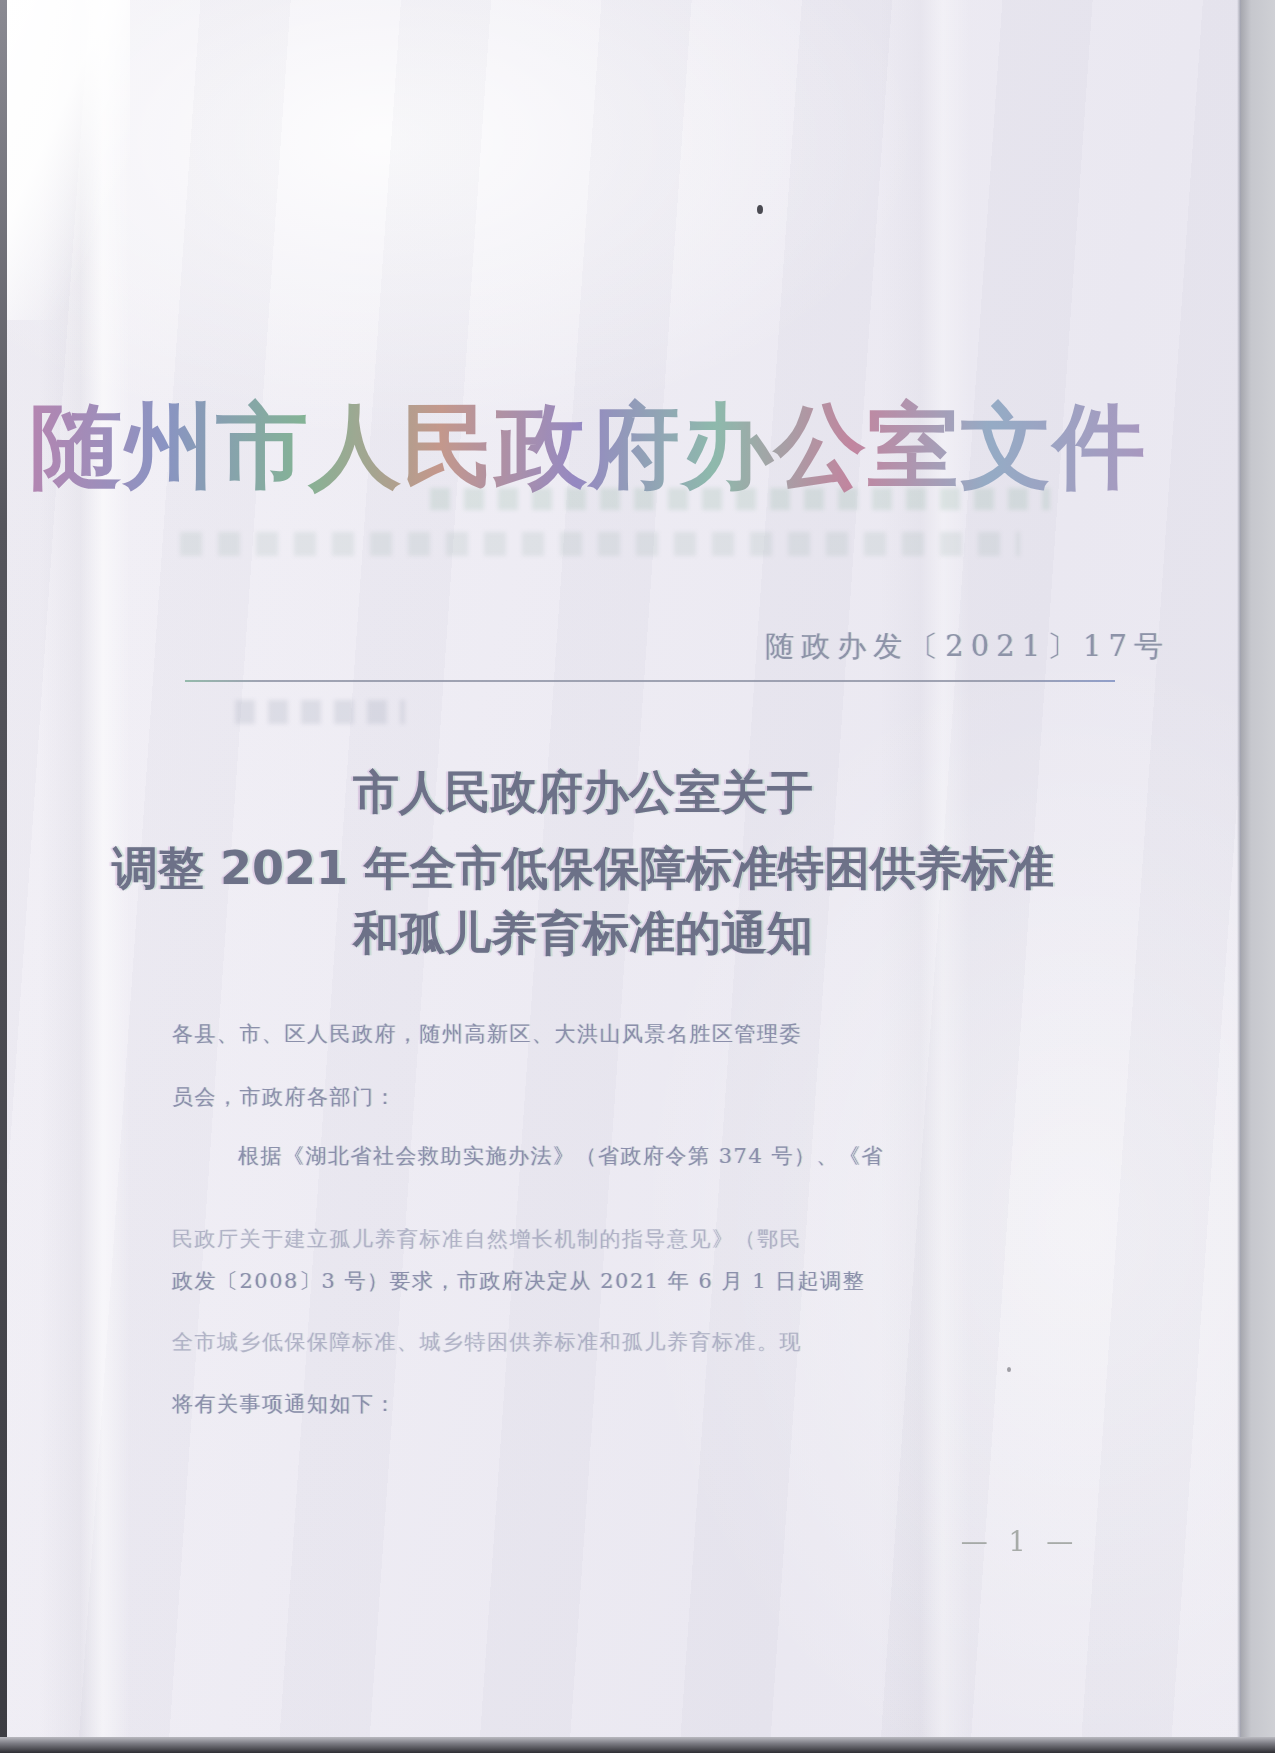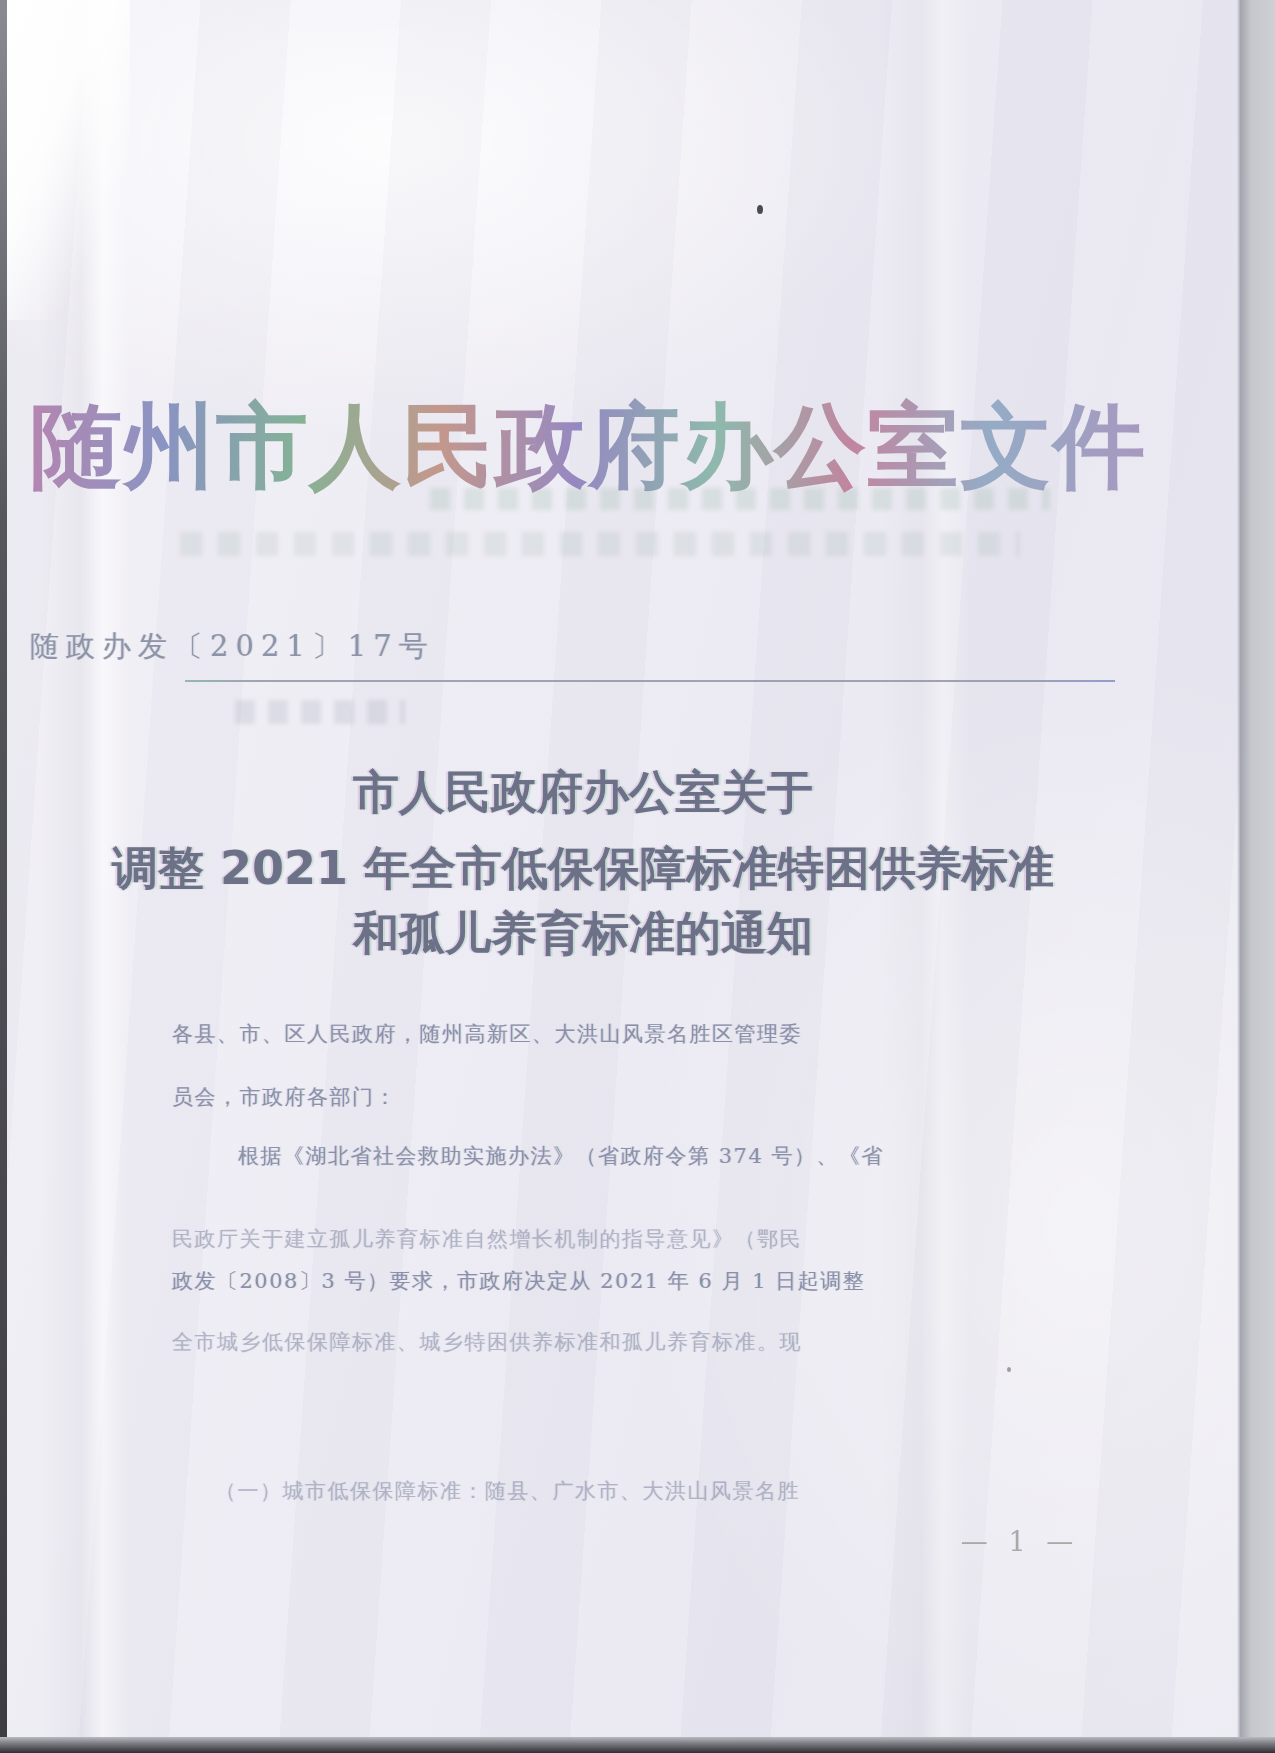--- a/index.html
+++ b/index.html
@@ -34,21 +34,21 @@
   .org-title{
     position:absolute;left:30px;top:380px;width:1140px;
     text-align:left;
     font-family:"DejaVu Sans","Liberation Sans",sans-serif;
     font-weight:900;font-size:92px;line-height:1.45;letter-spacing:1px;
     background:linear-gradient(93deg,#b77ab0 0%,#7f8cc7 12%,#74b08a 24%,#c78f7f 36%,#8f7fc7 48%,#7fb7a5 60%,#c77a9a 72%,#8aa7c7 84%,#a98bc0 100%);
     -webkit-background-clip:text;background-clip:text;color:transparent;
     filter:saturate(.85) opacity(.92);
   }
   .doc-number{
-    position:absolute;left:30px;top:627px;width:1140px;text-align:left;
+    position:absolute;left:30px;top:627px;width:1140px;text-align:right;
     font-size:29px;letter-spacing:7px;color:#8d93a8;
     text-shadow:1px 0 0 rgba(110,180,150,.25), -1px 0 0 rgba(170,120,180,.2);
   }
   .header-rule{
     position:absolute;left:185px;top:680px;width:930px;height:2px;
     background:linear-gradient(90deg,#7fae9a 0%,#8b90a2 8%,#8b90a2 88%,#7a8cc0 100%);
     opacity:.8;
   }
   .doc-title{
     position:absolute;left:13px;width:1140px;text-align:center;
@@ -110,21 +110,21 @@
   <div class="doc-title" style="top:762px;">市人民政府办公室关于</div>
   <div class="doc-title" style="top:838px;">调整 2021 年全市低保保障标准特困供养标准</div>
   <div class="doc-title" style="top:903px;">和孤儿养育标准的通知</div>
 
   <div class="body-line" style="left:172px;top:1020px;">各县、市、区人民政府，随州高新区、大洪山风景名胜区管理委</div>
   <div class="body-line" style="left:172px;top:1083px;text-align:center;">员会，市政府各部门：</div>
   <div class="body-line" style="left:238px;top:1142px;">根据《湖北省社会救助实施办法》（省政府令第 374 号）、《省</div>
   <div class="body-line faded" style="left:172px;top:1206px;margin-top:19px;">民政厅关于建立孤儿养育标准自然增长机制的指导意见》（鄂民</div>
   <div class="body-line" style="left:172px;top:1267px;">政发〔2008〕3 号）要求，市政府决定从 2021 年 6 月 1 日起调整</div>
   <div class="body-line faded" style="left:172px;top:1328px;">全市城乡低保保障标准、城乡特困供养标准和孤儿养育标准。现</div>
-  <div class="body-line faded" style="left:215px;top:1477px;">（一）城市低保保障标准：随县、广水市、大洪山风景名胜</div>
+  <div class="body-line" style="left:172px;top:1390px;">将有关事项通知如下：</div>
 
   <div class="page-number">— 1 —</div>
 
   <div class="shade edge-right"></div>
   <div class="shade edge-right-line"></div>
   <div class="shade edge-left"></div>
   <div class="shade edge-bottom"></div>
 
 </div>
 

